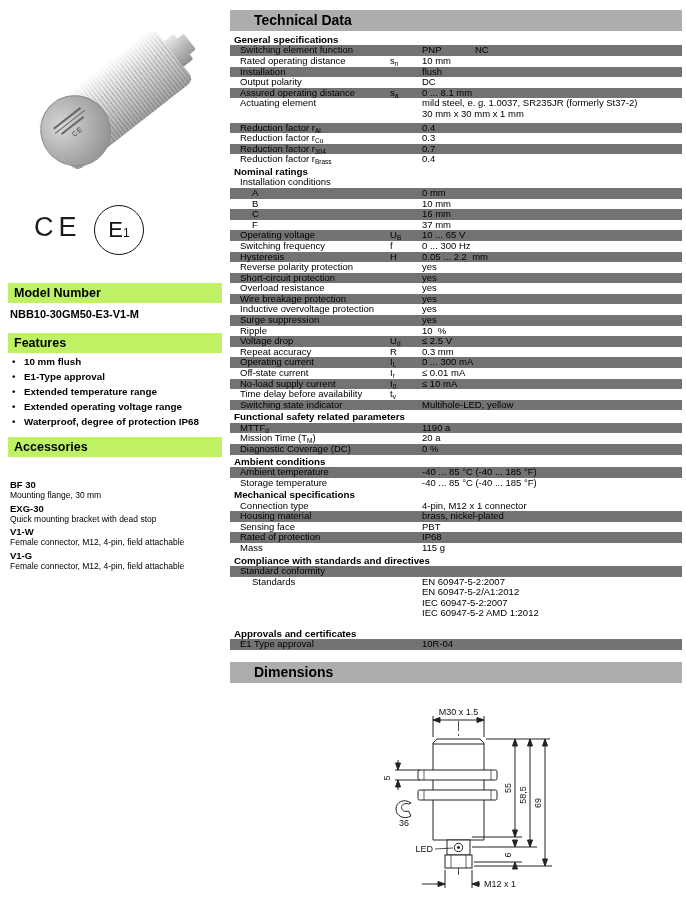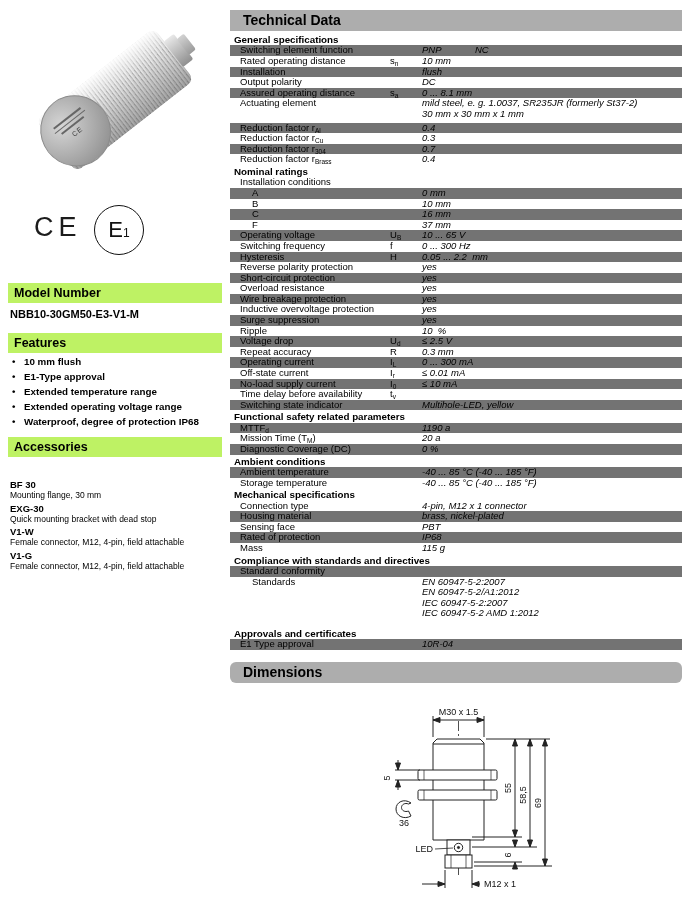--- a/index.html
+++ b/index.html
@@ -42,36 +42,36 @@
   .marks { position:absolute; left:0; top:200px; width:214px; height:60px; }
   .ce-mark { position:absolute; left:26px; top:12px; font-size:27px; letter-spacing:5px; color:#1c1c1c; }
   .e1-mark { position:absolute; left:86px; top:5px; width:50px; height:50px; border:1.6px solid #111;
              border-radius:50%; text-align:center; }
   .e1-mark .e { font-size:22px; line-height:47px; color:#111; }
   .e1-mark .one { font-size:12px; color:#111; }
 
   
   .right-col { position:absolute; left:230px; top:10px; width:452px; }
   .main-bar { width:452px; height:21px; background:#adadad; font-size:14px; font-weight:bold;
-              line-height:21px; padding-left:13px; }
+              line-height:21px; padding-left:24px; }
   .spec-table { margin-top:3px; }
   .sec-header { font-size:9.8px; font-weight:bold; line-height:11.4px; padding-left:4px; margin-top:1px; }
   .sec-header.gap-before { margin-top:9px; }
   .spec-row { display:flex; align-items:flex-start; font-size:9.5px; line-height:10.6px; min-height:10.6px; }
   .spec-row.shade { background:#737373; }
   .spec-row.gap-before { margin-top:3px; }
   .spec-label { width:160px; padding-left:10px; flex-shrink:0; }
   .spec-label.indent-2 { padding-left:22px; }
   .spec-sym { width:32px; flex-shrink:0; }
-  .spec-value { flex:1; white-space:pre-wrap;font-style:italic; }
+  .spec-value { flex:1; white-space:pre-wrap; }
   .value-line { position:relative; }
   .value-2 { position:absolute; left:53px; top:0; }
   sub { font-size:6.5px; vertical-align:-2px; line-height:0; }
 
-  .dim-bar { margin-top:12px;border-radius:6px; }
+  .dim-bar { margin-top:12px; }
   .drawing { margin-top:2px; }
   .drawing svg { display:block; }
   .dim-text { font-size:9px; fill:#111; font-family:"Liberation Sans", sans-serif; }
 </style>
 </head>
 <body>
 
 <div id="page">
 
   <div class="left-col">

